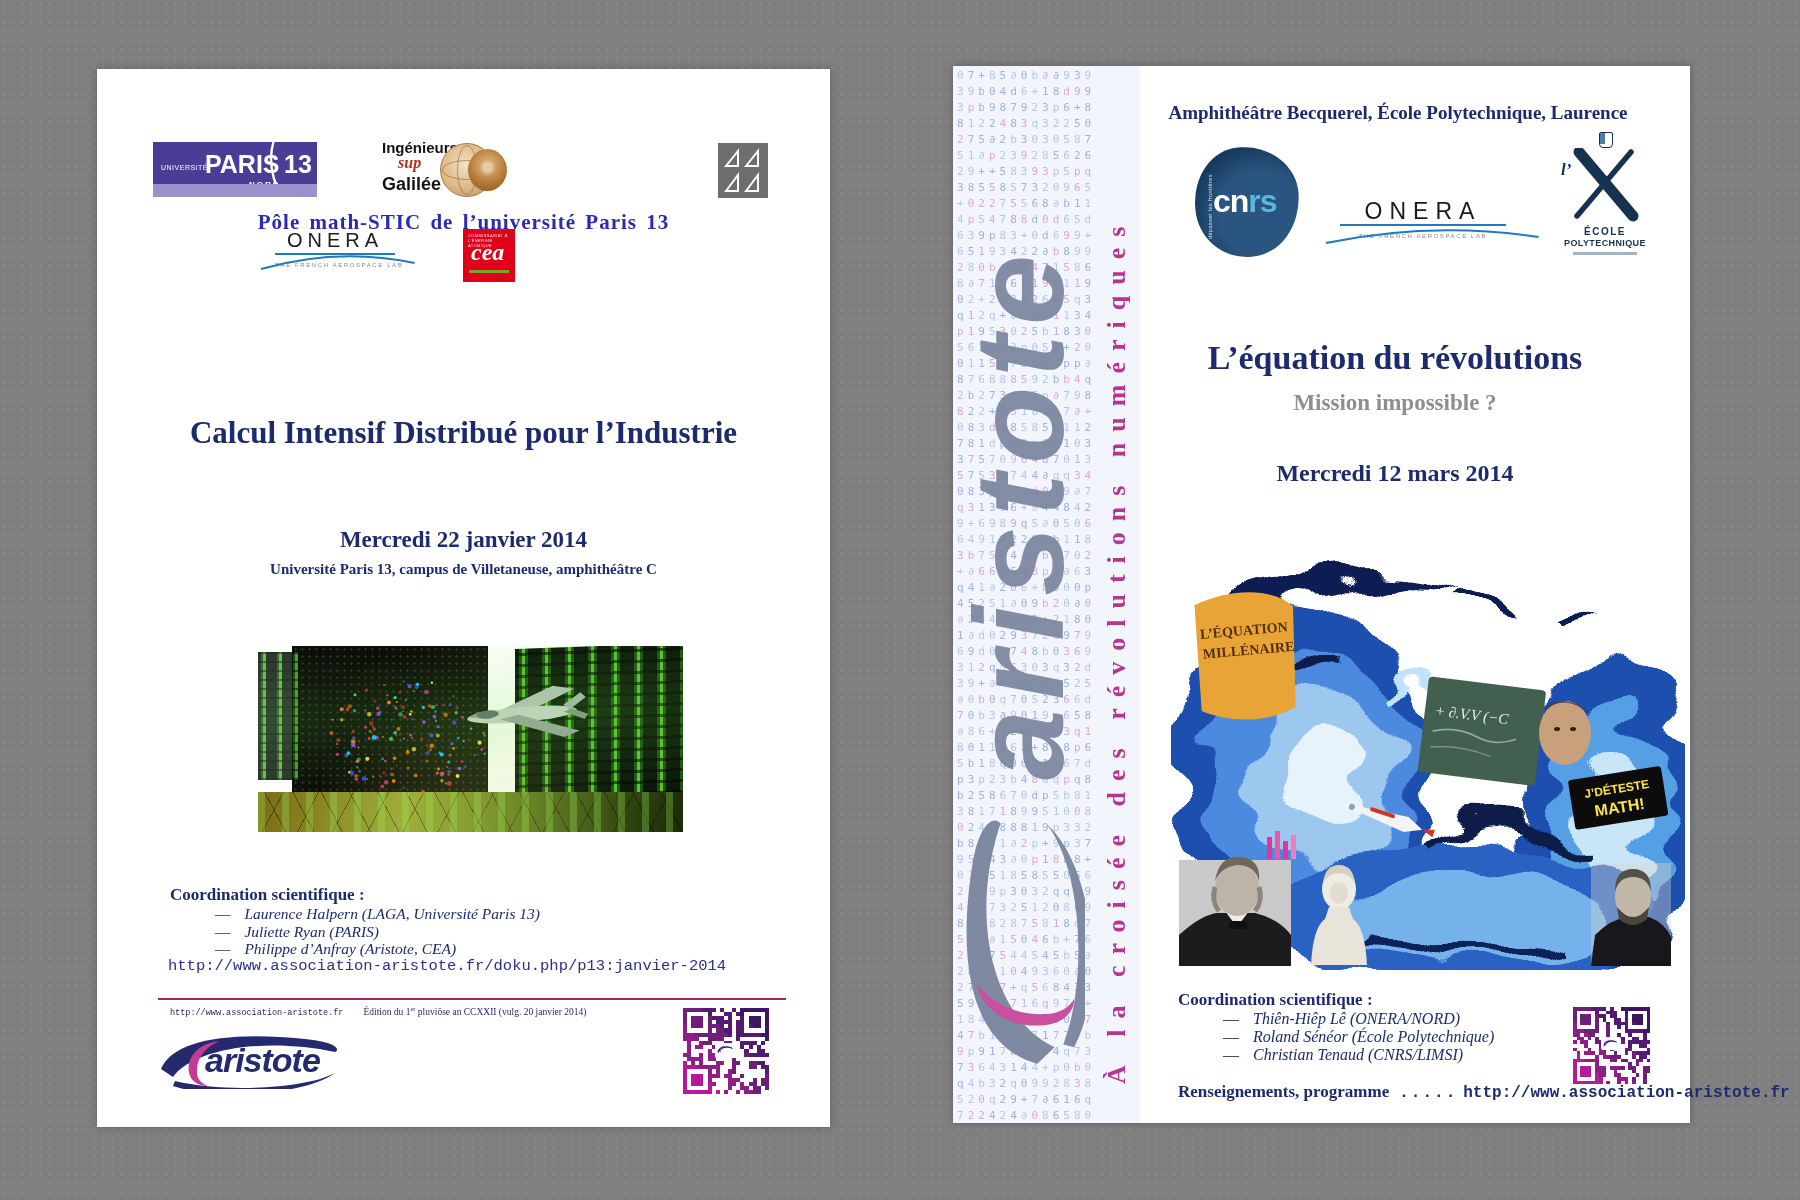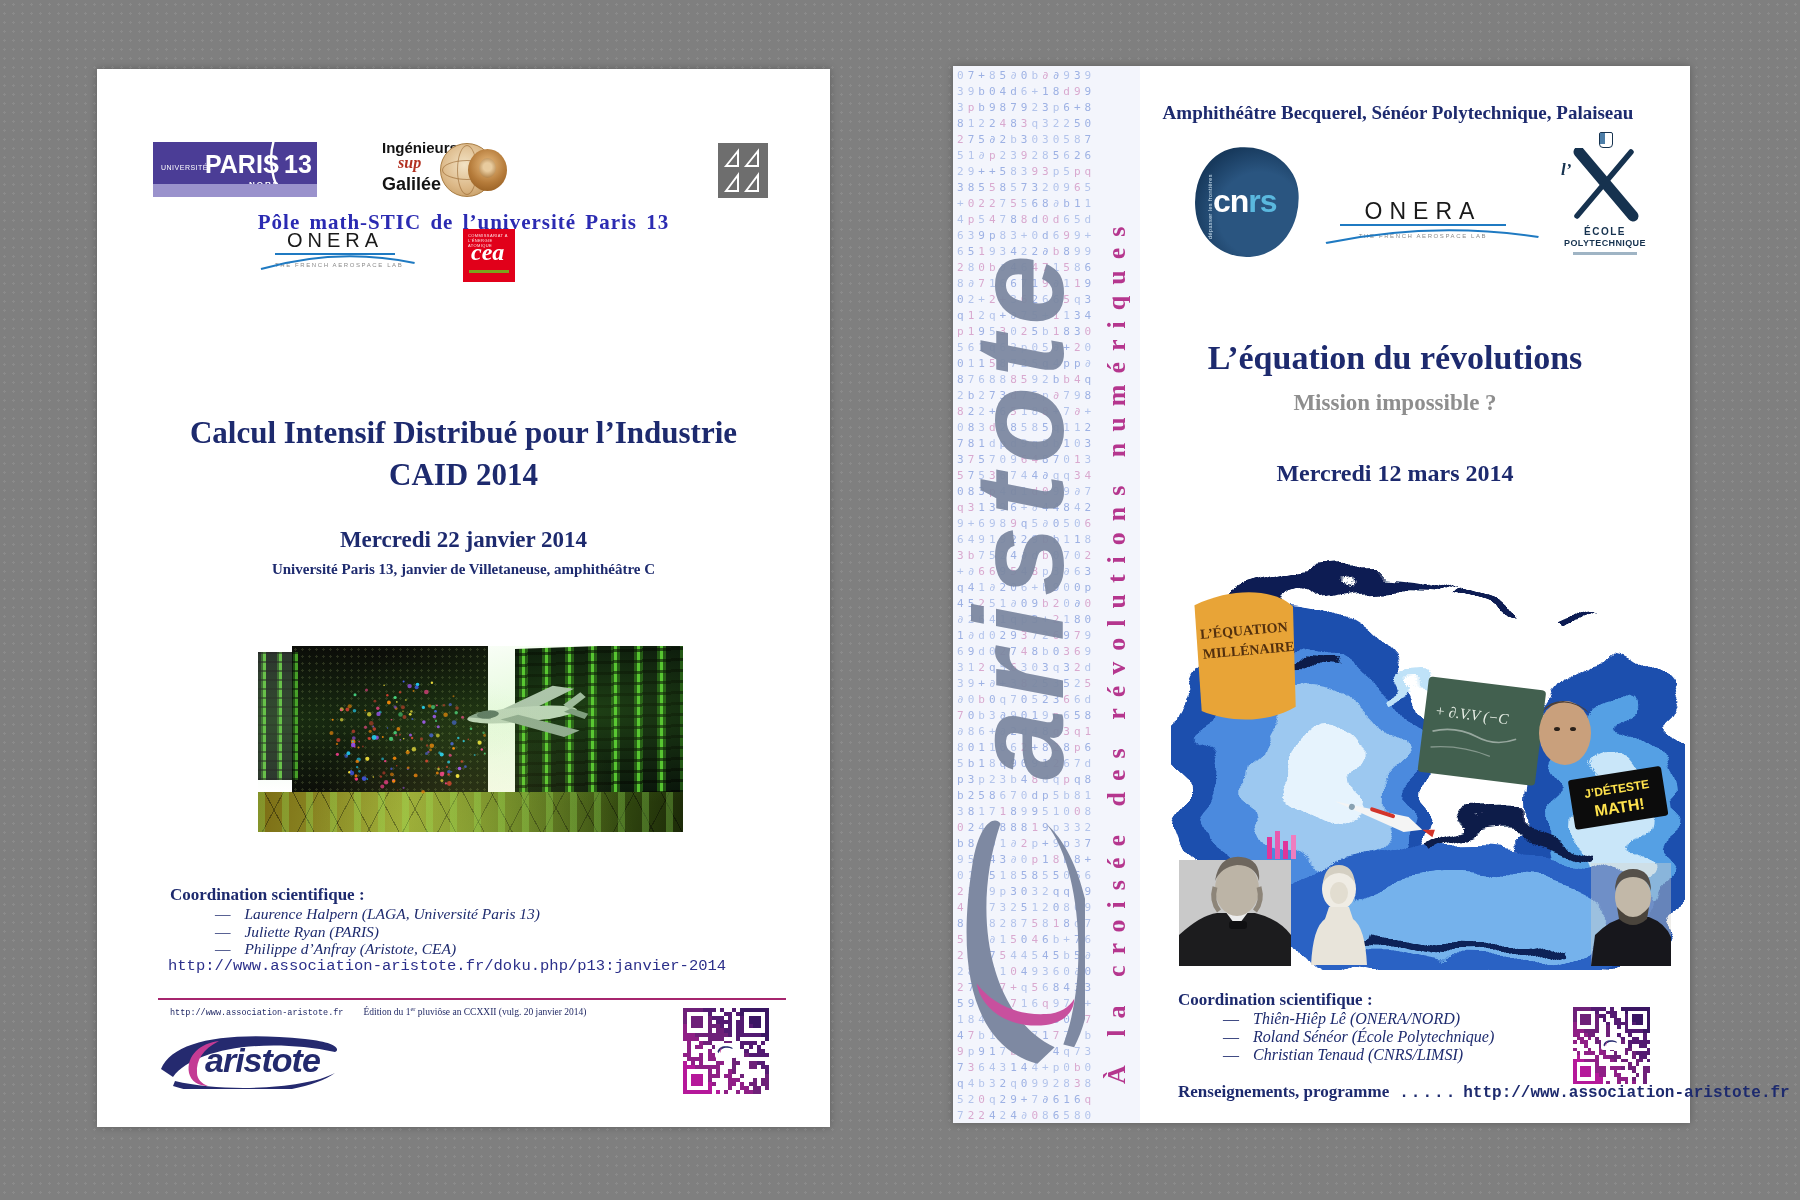--- a/index.html
+++ b/index.html
@@ -194,23 +194,22 @@
     <div class="onera-tag">THE FRENCH AEROSPACE LAB</div>
   </div>
 
   <div class="abs cea-logo">
     <span class="cea-tiny">COMMISSARIAT À L’ÉNERGIE ATOMIQUE</span>
     <span class="cea-word">cea</span>
     <div class="cea-green"></div>
   </div>
 
   <div class="abs titleL1 navy center">Calcul Intensif Distribué pour l’Industrie</div>
-  <div class="abs titleL2 navy center">CAID 2014</div>
   <div class="abs dateL navy center">Mercredi 22 janvier 2014</div>
-  <div class="abs venueL navy center">Université Paris 13, janvier de Villetaneuse, amphithéâtre C</div>
+  <div class="abs venueL navy center">Université Paris 13, campus de Villetaneuse, amphithéâtre C</div>
 
   <div class="abs photo">
     <div class="ph-wall"></div>
     <div class="ph-racks-l"></div>
     <div class="ph-racks-r"></div>
     <div class="ph-floor"></div>
     <svg class="ph-svg" viewBox="0 0 425 186">
       <g id="cloud">
           <circle cx="200.3" cy="92.0" r="1.2" fill="#19c5ff" opacity="0.82"></circle>
           <circle cx="133.4" cy="73.8" r="0.8" fill="#ff2f92" opacity="0.91"></circle>
@@ -690,21 +689,21 @@
     <div class="band-noise" id="bandNoise"><span class="nb">0</span><span class="nd">7</span><span class="nd">+</span><span class="nb">8</span><span class="nd">5</span><span class="nb">∂</span><span class="nd">0</span><span class="nb">b</span><span class="np">∂</span><span class="nd">∂</span><span class="nb">9</span><span class="nd">3</span><span class="nb">9</span><br><span class="nb">3</span><span class="nb">9</span><span class="nd">b</span><span class="nd">0</span><span class="nd">4</span><span class="nd">d</span><span class="nb">6</span><span class="nb">+</span><span class="nd">1</span><span class="nd">8</span><span class="np">d</span><span class="np">9</span><span class="nd">9</span><br><span class="nb">3</span><span class="np">p</span><span class="nd">b</span><span class="nd">9</span><span class="nd">8</span><span class="nd">7</span><span class="nd">9</span><span class="nb">2</span><span class="nd">3</span><span class="nb">p</span><span class="nd">6</span><span class="nd">+</span><span class="nd">8</span><br><span class="nd">8</span><span class="nb">1</span><span class="nb">2</span><span class="nd">2</span><span class="np">4</span><span class="nd">8</span><span class="np">3</span><span class="nb">q</span><span class="nb">3</span><span class="nb">2</span><span class="nb">2</span><span class="nd">5</span><span class="nd">0</span><br><span class="np">2</span><span class="nd">7</span><span class="nd">5</span><span class="nd">∂</span><span class="nd">2</span><span class="nb">b</span><span class="nd">3</span><span class="nb">0</span><span class="nb">3</span><span class="nb">0</span><span class="nb">5</span><span class="nb">8</span><span class="nd">7</span><br><span class="nb">5</span><span class="nb">1</span><span class="nb">∂</span><span class="np">p</span><span class="nb">2</span><span class="nb">3</span><span class="np">9</span><span class="nb">2</span><span class="nb">8</span><span class="nd">5</span><span class="nb">6</span><span class="nd">2</span><span class="nd">6</span><br><span class="nb">2</span><span class="nb">9</span><span class="nd">+</span><span class="nd">+</span><span class="nd">5</span><span class="nb">8</span><span class="nb">3</span><span class="np">9</span><span class="np">3</span><span class="nb">p</span><span class="nb">5</span><span class="np">p</span><span class="np">q</span><br><span class="nd">3</span><span class="nd">8</span><span class="nd">5</span><span class="np">5</span><span class="nd">8</span><span class="nb">5</span><span class="nd">7</span><span class="nd">3</span><span class="nb">2</span><span class="nb">0</span><span class="nb">9</span><span class="np">6</span><span class="nb">5</span><br><span class="nb">+</span><span class="np">0</span><span class="np">2</span><span class="np">2</span><span class="nb">7</span><span class="np">5</span><span class="nb">5</span><span class="nd">6</span><span class="nd">8</span><span class="nb">∂</span><span class="nd">b</span><span class="nd">1</span><span class="nb">1</span><br><span class="nb">4</span><span class="np">p</span><span class="nb">5</span><span class="np">4</span><span class="nb">7</span><span class="nd">8</span><span class="np">8</span><span class="nd">d</span><span class="np">0</span><span class="np">d</span><span class="nb">6</span><span class="nb">5</span><span class="nb">d</span><br><span class="nb">6</span><span class="nb">3</span><span class="nd">9</span><span class="nd">p</span><span class="nb">8</span><span class="nb">3</span><span class="nb">+</span><span class="nb">0</span><span class="nd">d</span><span class="nb">6</span><span class="np">9</span><span class="nb">9</span><span class="nb">+</span><br><span class="nb">6</span><span class="nd">5</span><span class="np">1</span><span class="nb">9</span><span class="nb">3</span><span class="nd">4</span><span class="nb">2</span><span class="nd">2</span><span class="nd">∂</span><span class="np">b</span><span class="nd">8</span><span class="nb">9</span><span class="nb">9</span><br><span class="np">2</span><span class="nb">8</span><span class="np">0</span><span class="np">b</span><span class="nb">∂</span><span class="nd">4</span><span class="nb">6</span><span class="np">4</span><span class="np">7</span><span class="nb">1</span><span class="np">5</span><span class="nb">8</span><span class="nd">6</span><br><span class="nb">8</span><span class="nb">∂</span><span class="np">7</span><span class="nb">1</span><span class="nb">6</span><span class="nd">6</span><span class="nb">7</span><span class="nd">1</span><span class="np">9</span><span class="nd">∂</span><span class="nb">1</span><span class="np">1</span><span class="nd">9</span><br><span class="nd">0</span><span class="nb">2</span><span class="nb">+</span><span class="np">2</span><span class="np">+</span><span class="nb">3</span><span class="np">6</span><span class="nd">2</span><span class="nb">6</span><span class="nd">6</span><span class="np">5</span><span class="nb">q</span><span class="nd">3</span><br><span class="nd">q</span><span class="np">1</span><span class="nb">2</span><span class="nb">q</span><span class="nd">+</span><span class="nd">∂</span><span class="nb">7</span><span class="nb">5</span><span class="nb">+</span><span class="np">1</span><span class="nb">1</span><span class="nd">3</span><span class="nd">4</span><br><span class="np">p</span><span class="np">1</span><span class="nd">9</span><span class="nb">5</span><span class="np">3</span><span class="nb">0</span><span class="np">2</span><span class="nd">5</span><span class="nb">b</span><span class="np">1</span><span class="nd">8</span><span class="nd">3</span><span class="np">0</span><br><span class="nb">5</span><span class="nb">6</span><span class="nd">1</span><span class="nd">q</span><span class="nb">6</span><span class="nb">2</span><span class="nb">p</span><span class="nb">0</span><span class="nb">5</span><span class="nd">∂</span><span class="nd">+</span><span class="np">2</span><span class="nb">0</span><br><span class="nd">0</span><span class="nb">1</span><span class="nd">1</span><span class="np">5</span><span class="nb">8</span><span class="nb">7</span><span class="nb">2</span><span class="nb">5</span><span class="nd">q</span><span class="nb">4</span><span class="nd">p</span><span class="nd">p</span><span class="nb">∂</span><br><span class="nd">8</span><span class="nb">7</span><span class="nb">6</span><span class="nb">8</span><span class="nb">8</span><span class="np">8</span><span class="np">5</span><span class="nb">9</span><span class="nb">2</span><span class="nd">b</span><span class="np">b</span><span class="np">4</span><span class="nd">q</span><br><span class="nb">2</span><span class="nd">b</span><span class="nb">2</span><span class="nd">7</span><span class="nd">3</span><span class="np">d</span><span class="nb">7</span><span class="nb">5</span><span class="nb">p</span><span class="np">∂</span><span class="nb">7</span><span class="nb">9</span><span class="nd">8</span><br><span class="np">8</span><span class="nd">2</span><span class="nb">2</span><span class="nd">+</span><span class="nd">6</span><span class="np">5</span><span class="nb">1</span><span class="nb">8</span><span class="np">8</span><span class="nd">+</span><span class="nb">7</span><span class="np">∂</span><span class="nb">+</span><br><span class="nb">0</span><span class="nd">8</span><span class="nb">3</span><span class="np">d</span><span class="nb">2</span><span class="nd">8</span><span class="nb">5</span><span class="nb">8</span><span class="nd">5</span><span class="nd">q</span><span class="nb">1</span><span class="nb">1</span><span class="nd">2</span><br><span class="nd">7</span><span class="nd">8</span><span class="nd">1</span><span class="nb">d</span><span class="nd">p</span><span class="nb">d</span><span class="nb">9</span><span class="nb">q</span><span class="nb">8</span><span class="nb">b</span><span class="nd">1</span><span class="nb">0</span><span class="nd">3</span><br><span class="nd">3</span><span class="np">7</span><span class="nd">5</span><span class="nb">7</span><span class="nb">0</span><span class="nb">9</span><span class="np">6</span><span class="np">4</span><span class="nd">8</span><span class="nd">7</span><span class="nb">0</span><span class="np">1</span><span class="nb">3</span><br><span class="np">5</span><span class="nd">7</span><span class="nb">5</span><span class="np">3</span><span class="nb">6</span><span class="nb">7</span><span class="nb">4</span><span class="nd">4</span><span class="nd">∂</span><span class="nb">q</span><span class="nb">q</span><span class="np">3</span><span class="np">4</span><br><span class="nd">0</span><span class="nd">8</span><span class="nd">3</span><span class="np">p</span><span class="nb">4</span><span class="nd">d</span><span class="nb">1</span><span class="np">d</span><span class="np">0</span><span class="nb">9</span><span class="nb">9</span><span class="nb">∂</span><span class="nb">7</span><br><span class="np">q</span><span class="np">3</span><span class="nd">1</span><span class="nd">3</span><span class="nb">9</span><span class="nd">6</span><span class="nb">+</span><span class="nb">∂</span><span class="nd">4</span><span class="nd">4</span><span class="nd">8</span><span class="nb">4</span><span class="nd">2</span><br><span class="nb">9</span><span class="nb">+</span><span class="nb">6</span><span class="nb">9</span><span class="nb">8</span><span class="np">9</span><span class="nd">q</span><span class="nb">5</span><span class="nb">∂</span><span class="nd">0</span><span class="nb">5</span><span class="nb">0</span><span class="np">6</span><br><span class="nb">6</span><span class="nb">4</span><span class="nb">9</span><span class="nb">1</span><span class="nb">9</span><span class="nd">2</span><span class="nd">2</span><span class="nd">9</span><span class="np">b</span><span class="nd">b</span><span class="nb">1</span><span class="nd">1</span><span class="nb">8</span><br><span class="np">3</span><span class="np">b</span><span class="nb">7</span><span class="nb">5</span><span class="nb">2</span><span class="nd">4</span><span class="nd">∂</span><span class="nd">d</span><span class="np">b</span><span class="nd">0</span><span class="nb">7</span><span class="nb">0</span><span class="np">2</span><br><span class="nb">+</span><span class="nb">∂</span><span class="np">6</span><span class="np">6</span><span class="nd">9</span><span class="np">5</span><span class="nd">4</span><span class="np">8</span><span class="nb">p</span><span class="nb">3</span><span class="nb">∂</span><span class="nb">6</span><span class="nd">3</span><br><span class="nd">q</span><span class="nd">4</span><span class="nb">1</span><span class="nb">∂</span><span class="nd">2</span><span class="nd">0</span><span class="nb">6</span><span class="nb">+</span><span class="nb">b</span><span class="nd">9</span><span class="nb">0</span><span class="nd">0</span><span class="nd">p</span><br><span class="nd">4</span><span class="nd">5</span><span class="np">2</span><span class="nb">5</span><span class="nb">1</span><span class="nb">∂</span><span class="nd">0</span><span class="nd">9</span><span class="np">b</span><span class="np">2</span><span class="nb">0</span><span class="nd">∂</span><span class="np">0</span><br><span class="nb">∂</span><span class="nb">2</span><span class="nb">6</span><span class="nb">4</span><span class="nd">1</span><span class="nd">q</span><span class="nb">p</span><span class="nd">3</span><span class="nd">+</span><span class="np">2</span><span class="nb">1</span><span class="nd">8</span><span class="nd">0</span><br><span class="nd">1</span><span class="nb">∂</span><span class="nb">d</span><span class="nb">0</span><span class="nd">2</span><span class="nd">9</span><span class="np">3</span><span class="nb">7</span><span class="nb">2</span><span class="np">6</span><span class="nd">9</span><span class="np">7</span><span class="nb">9</span><br><span class="nb">6</span><span class="nd">9</span><span class="nb">d</span><span class="nb">0</span><span class="np">2</span><span class="nd">7</span><span class="np">4</span><span class="nd">8</span><span class="nb">b</span><span class="nd">0</span><span class="np">3</span><span class="np">6</span><span class="nb">9</span><br><span class="nb">3</span><span class="nb">1</span><span class="np">2</span><span class="nd">q</span><span class="nb">5</span><span class="np">6</span><span class="nb">3</span><span class="nb">0</span><span class="nd">3</span><span class="nb">q</span><span class="nd">3</span><span class="np">2</span><span class="nb">d</span><br><span class="nb">3</span><span class="nb">9</span><span class="nd">+</span><span class="nb">∂</span><span class="nd">+</span><span class="nb">3</span><span class="np">8</span><span class="nb">2</span><span class="nd">5</span><span class="nb">3</span><span class="nd">5</span><span class="nb">2</span><span class="np">5</span><br><span class="nb">∂</span><span class="nb">0</span><span class="np">b</span><span class="nd">0</span><span class="nb">q</span><span class="nb">7</span><span class="nd">0</span><span class="nb">5</span><span class="nd">2</span><span class="nd">3</span><span class="np">6</span><span class="nb">6</span><span class="nb">d</span><br><span class="np">7</span><span class="nd">0</span><span class="nb">b</span><span class="nb">3</span><span class="nd">∂</span><span class="nb">9</span><span class="nd">0</span><span class="nd">1</span><span class="nb">9</span><span class="np">p</span><span class="nb">6</span><span class="nd">5</span><span class="nd">8</span><br><span class="nb">∂</span><span class="nb">8</span><span class="nb">6</span><span class="nb">+</span><span class="nb">∂</span><span class="nd">2</span><span class="nb">d</span><span class="nb">4</span><span class="nd">8</span><span class="np">q</span><span class="np">3</span><span class="np">q</span><span class="np">1</span><br><span class="nb">8</span><span class="nd">0</span><span class="nd">1</span><span class="nb">1</span><span class="nd">0</span><span class="nb">6</span><span class="np">2</span><span class="nd">+</span><span class="nd">8</span><span class="np">2</span><span class="nd">8</span><span class="np">p</span><span class="nd">6</span><br><span class="nb">5</span><span class="nd">b</span><span class="nd">1</span><span class="nb">8</span><span class="nd">q</span><span class="nd">9</span><span class="nd">0</span><span class="nd">9</span><span class="nd">1</span><span class="np">2</span><span class="nb">6</span><span class="nb">7</span><span class="nb">d</span><br><span class="nd">p</span><span class="nd">3</span><span class="nb">p</span><span class="nb">2</span><span class="nb">3</span><span class="nb">b</span><span class="nd">4</span><span class="np">8</span><span class="nb">d</span><span class="nb">q</span><span class="np">p</span><span class="nd">q</span><span class="nd">8</span><br><span class="nd">b</span><span class="nd">2</span><span class="nd">5</span><span class="nd">8</span><span class="nb">6</span><span class="nb">7</span><span class="nb">0</span><span class="nd">d</span><span class="nd">p</span><span class="nb">5</span><span class="nb">b</span><span class="nb">8</span><span class="nb">1</span><br><span class="nb">3</span><span class="nd">8</span><span class="nb">1</span><span class="nb">7</span><span class="np">1</span><span class="nd">8</span><span class="nb">9</span><span class="nd">9</span><span class="nb">5</span><span class="nb">1</span><span class="nb">0</span><span class="np">0</span><span class="nb">8</span><br><span class="np">0</span><span class="nd">2</span><span class="nb">4</span><span class="np">3</span><span class="nd">8</span><span class="nd">8</span><span class="nd">8</span><span class="np">1</span><span class="nd">9</span><span class="nb">p</span><span class="nb">3</span><span class="nb">3</span><span class="nb">2</span><br><span class="nd">b</span><span class="nd">8</span><span class="np">+</span><span class="nd">9</span><span class="nb">1</span><span class="nb">∂</span><span class="np">2</span><span class="nb">p</span><span class="nd">+</span><span class="nb">9</span><span class="nd">p</span><span class="nb">3</span><span class="nd">7</span><br><span class="nb">9</span><span class="nb">5</span><span class="nb">6</span><span class="nd">4</span><span class="nd">3</span><span class="nb">∂</span><span class="nb">0</span><span class="np">p</span><span class="nd">1</span><span class="np">8</span><span class="nd">b</span><span class="nd">8</span><span class="nd">+</span><br><span class="nb">0</span><span class="nb">1</span><span class="nd">9</span><span class="nd">5</span><span class="nb">1</span><span class="nb">8</span><span class="nd">5</span><span class="nd">8</span><span class="nb">5</span><span class="nd">5</span><span class="nb">0</span><span class="nd">6</span><span class="nb">6</span><br><span class="np">2</span><span class="nb">5</span><span class="np">+</span><span class="nb">9</span><span class="nb">p</span><span class="nd">3</span><span class="nd">0</span><span class="nb">3</span><span class="nb">2</span><span class="nd">q</span><span class="nd">q</span><span class="nd">1</span><span class="nd">9</span><br><span class="np">4</span><span class="nb">7</span><span class="np">8</span><span class="nb">7</span><span class="nb">3</span><span class="nb">2</span><span class="nd">5</span><span class="nb">1</span><span class="nb">2</span><span class="nd">0</span><span class="nb">8</span><span class="nb">6</span><span class="nb">9</span><br><span class="nd">8</span><span class="nd">3</span><span class="np">2</span><span class="nb">8</span><span class="nb">2</span><span class="nb">8</span><span class="nb">7</span><span class="np">5</span><span class="nb">8</span><span class="np">1</span><span class="nd">8</span><span class="nb">q</span><span class="nb">7</span><br><span class="np">5</span><span class="nd">1</span><span class="nd">∂</span><span class="nb">∂</span><span class="nb">1</span><span class="np">5</span><span class="nd">0</span><span class="np">4</span><span class="nd">6</span><span class="nb">b</span><span class="nb">+</span><span class="nd">7</span><span class="nb">6</span><br><span class="np">2</span><span class="nb">0</span><span class="np">7</span><span class="nd">7</span><span class="np">5</span><span class="nb">4</span><span class="nb">4</span><span class="nb">5</span><span class="nd">4</span><span class="nd">5</span><span class="nb">b</span><span class="nd">5</span><span class="nb">∂</span><br><span class="nb">2</span><span class="nd">8</span><span class="nd">8</span><span class="nb">8</span><span class="nb">1</span><span class="np">0</span><span class="nd">4</span><span class="nb">9</span><span class="nb">3</span><span class="nb">6</span><span class="nb">0</span><span class="nb">∂</span><span class="nd">0</span><br><span class="np">2</span><span class="nd">7</span><span class="nd">9</span><span class="np">7</span><span class="np">7</span><span class="np">+</span><span class="nb">q</span><span class="np">5</span><span class="nb">6</span><span class="nd">8</span><span class="nd">4</span><span class="nd">3</span><span class="nd">3</span><br><span class="nd">5</span><span class="nd">9</span><span class="nd">1</span><span class="nb">0</span><span class="nb">2</span><span class="np">7</span><span class="nb">1</span><span class="nb">6</span><span class="np">q</span><span class="nb">9</span><span class="nb">7</span><span class="nd">p</span><span class="nb">+</span><br><span class="nb">1</span><span class="nb">8</span><span class="nb">4</span><span class="nb">∂</span><span class="nd">8</span><span class="nd">8</span><span class="nb">3</span><span class="nb">0</span><span class="nd">2</span><span class="nd">6</span><span class="nd">0</span><span class="nb">6</span><span class="np">7</span><br><span class="nd">4</span><span class="np">7</span><span class="nb">b</span><span class="nb">1</span><span class="nd">b</span><span class="nd">0</span><span class="nd">2</span><span class="nb">7</span><span class="nd">1</span><span class="np">7</span><span class="nb">7</span><span class="nd">7</span><span class="nb">b</span><br><span class="np">9</span><span class="nb">p</span><span class="nd">9</span><span class="nd">1</span><span class="nb">7</span><span class="np">b</span><span class="nb">+</span><span class="nd">b</span><span class="nb">9</span><span class="nd">4</span><span class="nb">q</span><span class="nb">7</span><span class="nb">3</span><br><span class="nd">7</span><span class="np">3</span><span class="nb">6</span><span class="nb">4</span><span class="nb">3</span><span class="nd">1</span><span class="nd">4</span><span class="nb">4</span><span class="nb">+</span><span class="nb">p</span><span class="nb">0</span><span class="np">b</span><span class="nb">0</span><br><span class="nd">q</span><span class="nb">4</span><span class="nb">b</span><span class="nb">3</span><span class="nd">2</span><span class="nb">q</span><span class="nd">0</span><span class="nb">9</span><span class="nb">9</span><span class="nb">2</span><span class="nb">8</span><span class="np">3</span><span class="nb">8</span><br><span class="nb">5</span><span class="nb">2</span><span class="np">0</span><span class="nb">q</span><span class="nd">2</span><span class="nd">9</span><span class="nd">+</span><span class="nb">7</span><span class="nd">∂</span><span class="nd">6</span><span class="nd">1</span><span class="nd">6</span><span class="np">q</span><br><span class="nb">7</span><span class="np">2</span><span class="np">2</span><span class="nd">4</span><span class="nb">2</span><span class="nd">4</span><span class="nb">∂</span><span class="np">0</span><span class="nb">8</span><span class="nd">6</span><span class="nb">5</span><span class="nb">8</span><span class="nb">0</span><br></div>
     <div class="band-word">aristote</div>
     <svg class="band-swoosh" viewBox="0 0 210 120" preserveAspectRatio="none" style="transform:rotate(-90deg) translate(-290px,0);transform-origin:0 0;width:290px;height:130px;">
       <path d="M6,76 C18,20 70,0 150,16 C180,22 186,36 180,42 C110,12 38,36 18,92 Z" fill="#7e89a2"></path>
       <path d="M20,100 C70,124 150,116 180,84 C150,128 62,140 18,110 Z" fill="#7e89a2"></path>
       <path d="M34,84 C31,48 46,24 64,20 C48,36 41,58 42,84 C42,96 47,106 53,110 C43,110 36,100 34,84 Z" fill="#c8509e"></path>
     </svg>
     <div class="band-tagline">À la croisée des révolutions numériques</div>
   </div>
 
-  <div class="abs hdrR navy">Amphithéâtre Becquerel, Sénéor Polytechnique, Palaiseau</div>
+  <div class="abs hdrR navy">Amphithéâtre Becquerel, École Polytechnique, Laurence</div>
 
   <div class="abs cnrs">
     <div class="cnrs-blob"></div>
     <div class="cnrs-word"><span>cn</span><span class="rs">rs</span></div>
     <div class="cnrs-tag">dépasser les frontières</div>
   </div>
 
   <div class="abs onera" id="onR">
     <div class="onera-name">ONERA</div>
     <div class="onera-line"></div>

